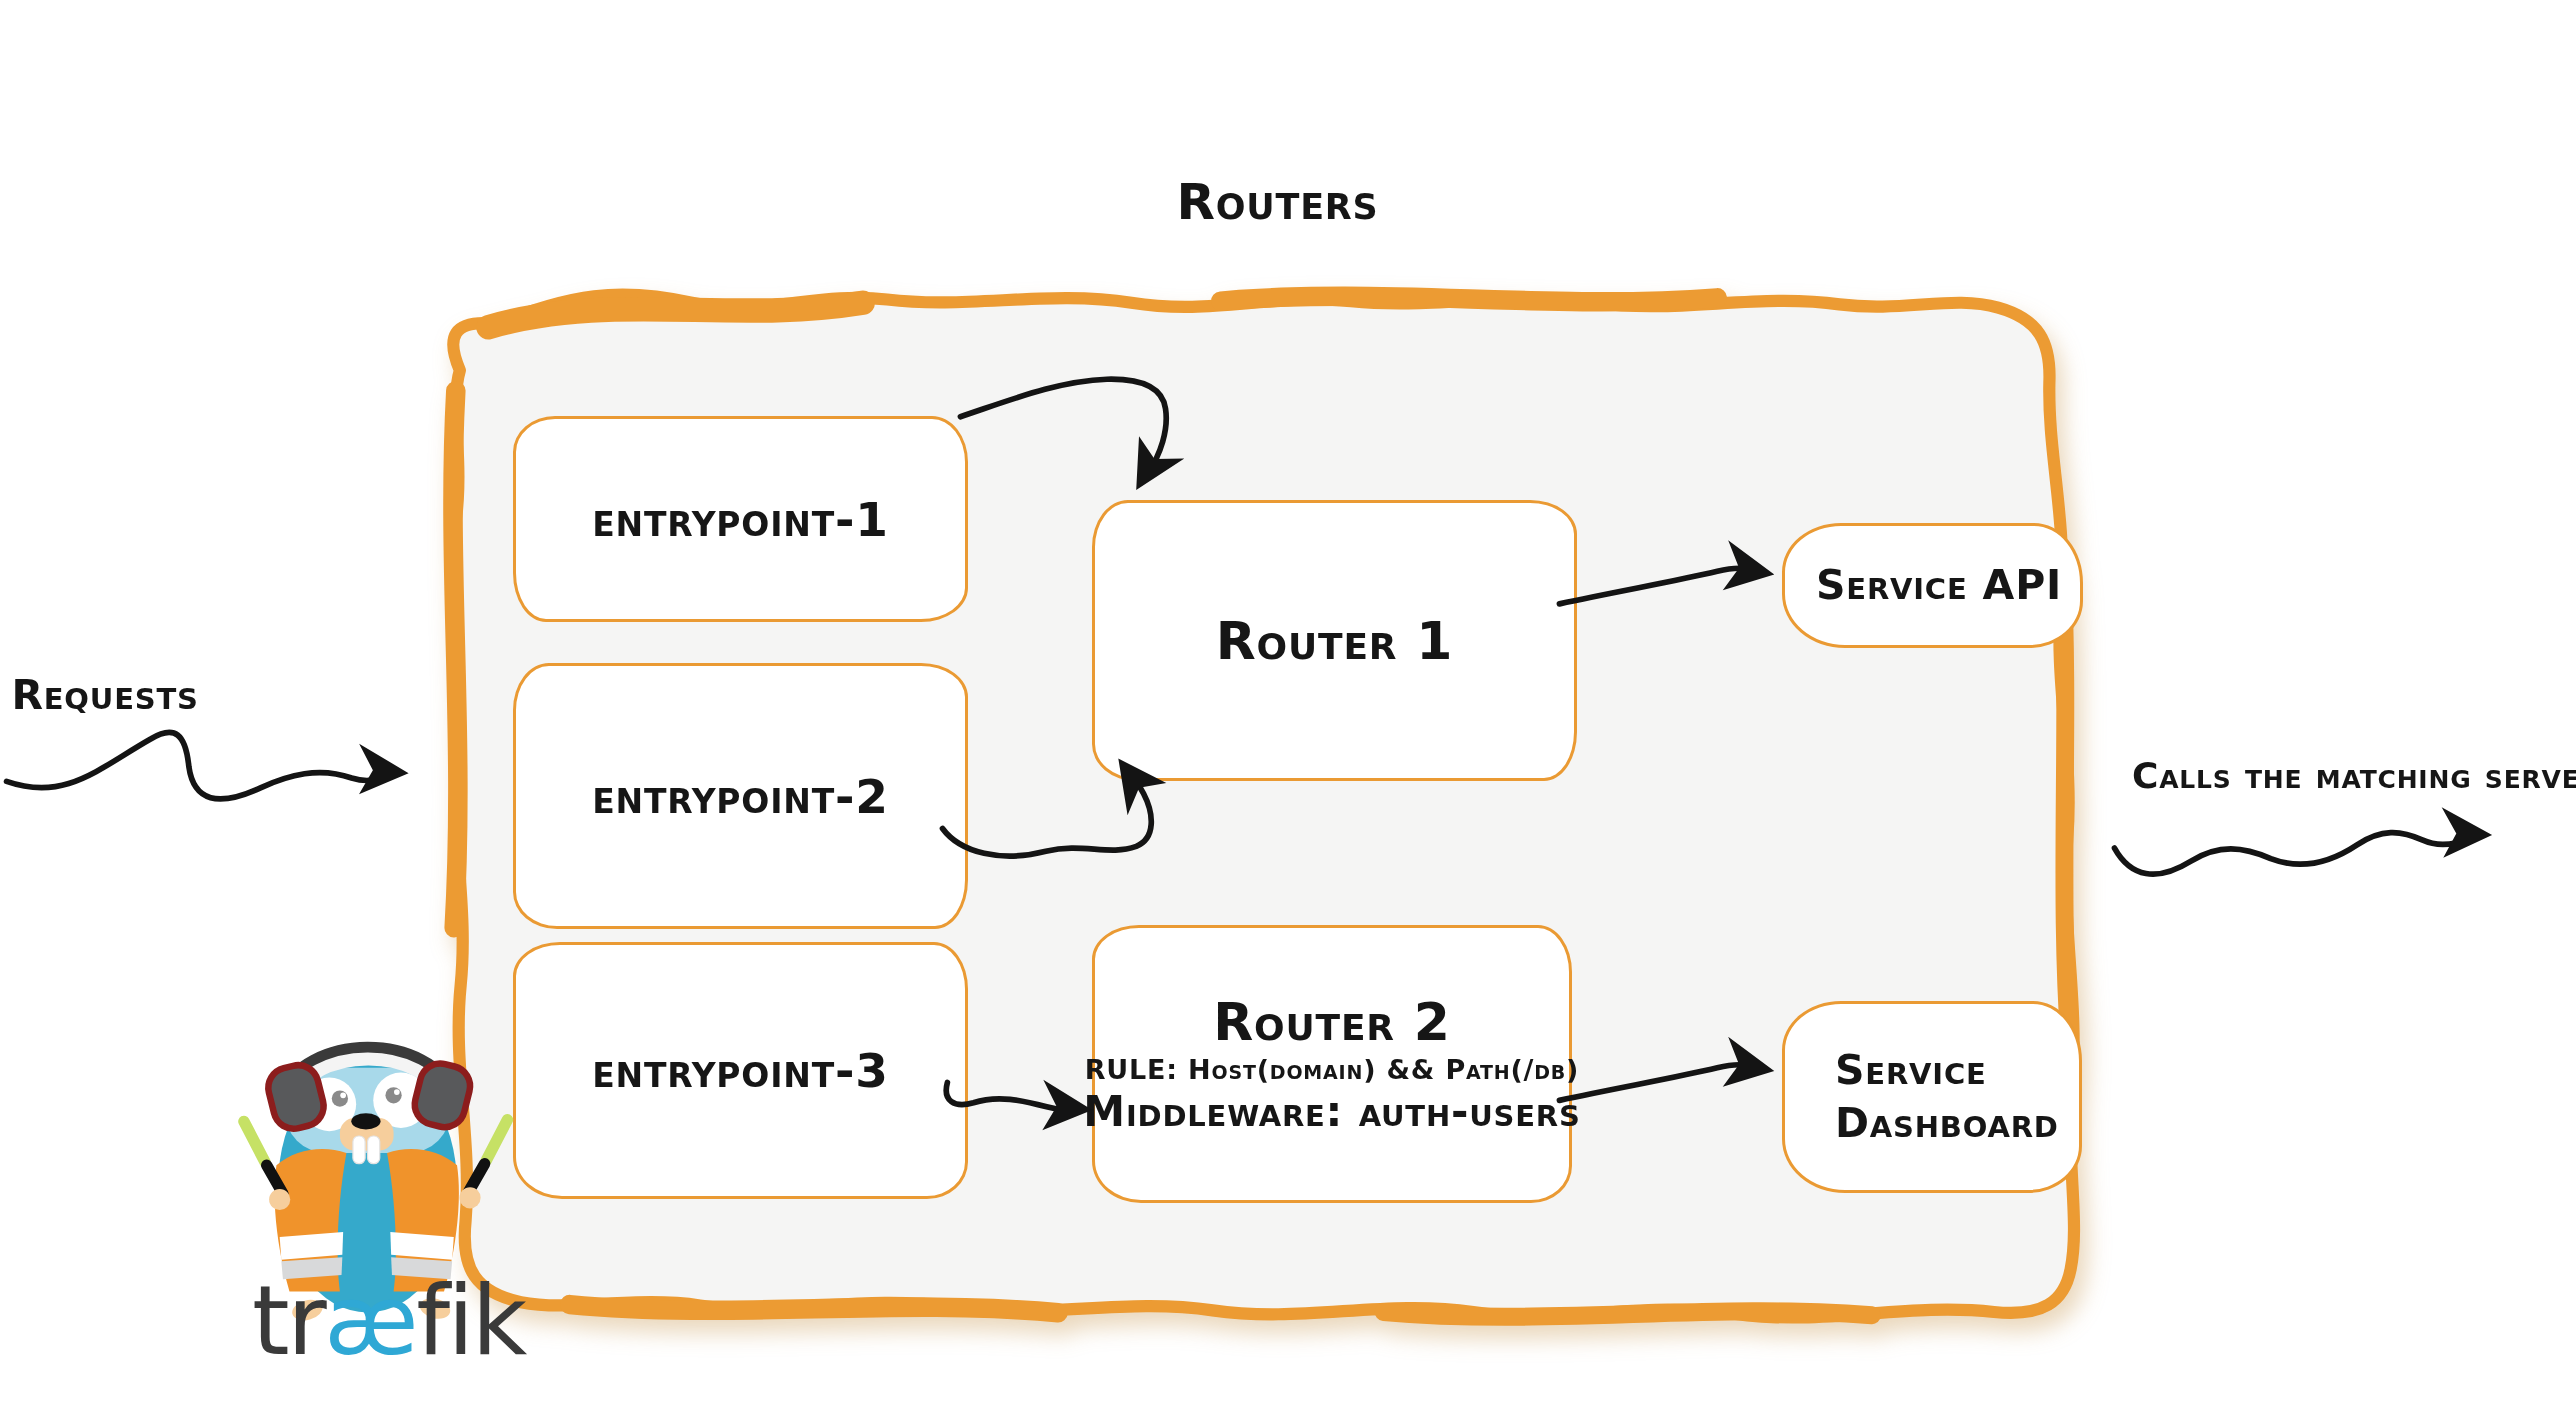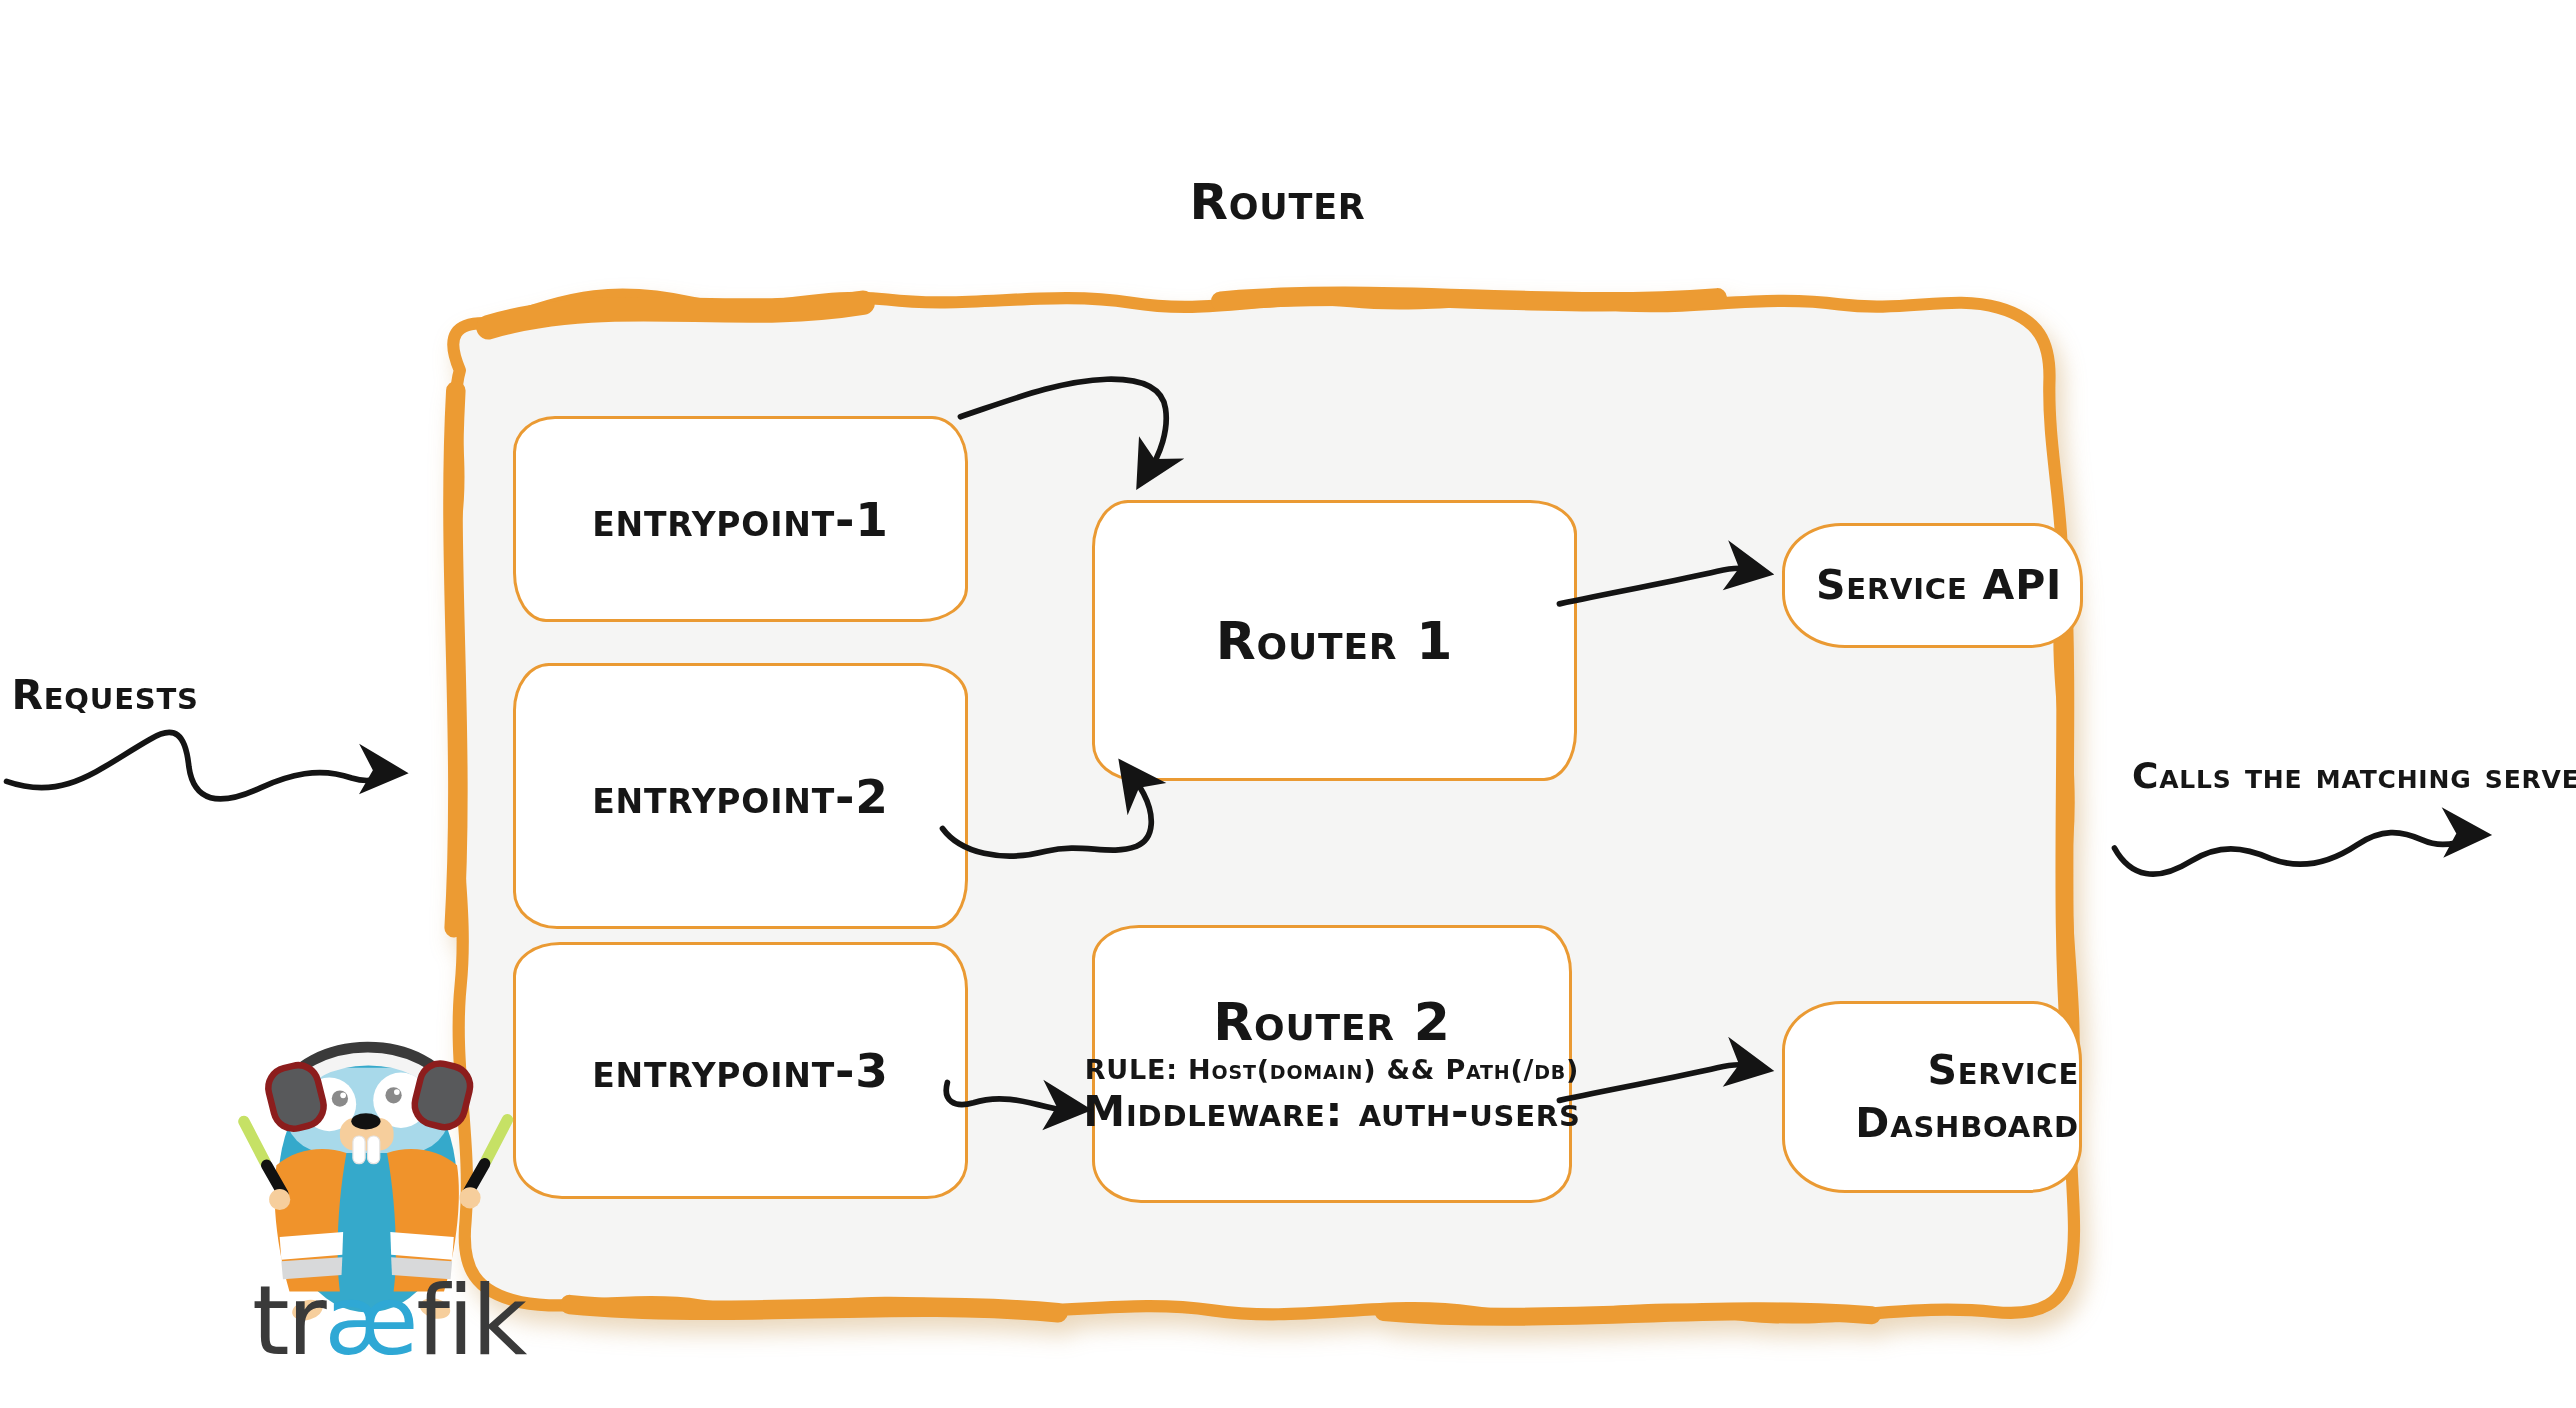--- a/index.html
+++ b/index.html
@@ -32,21 +32,21 @@
   .ep3{top:942px;height:251px;}
   .ep-label{font-size:47px;}
   .router1{left:1092px;top:500px;width:479px;height:275px;gap:54px;}
   .router2{left:1092px;top:925px;width:474px;height:272px;gap:2px;}
   .router-name{font-size:52px;}
   .router-rule1{font-size:33px;white-space:nowrap;}
   .router-rule2{font-size:27px;white-space:nowrap;}
   .router-mw{font-size:42px;white-space:nowrap;}
   .svc-api{left:1782px;top:523px;width:295px;height:119px;}
   .svc-dash{left:1782px;top:1001px;width:295px;height:186px;align-items:flex-start;padding-left:50px;width:244px;}
-  .svc-label{font-size:41px;line-height:1.3;text-align:right;}
+  .svc-label{font-size:41px;line-height:1.3;text-align:left;}
   .svc-api .svc-label{text-align:center;margin-left:13px;}
   .lbl-requests{position:absolute;left:11.4px;top:671px;font-size:41px;z-index:3;}
   .lbl-calls{position:absolute;left:2132px;top:755px;font-size:36px;white-space:nowrap;z-index:3;}
   .gopher{position:absolute;left:234px;top:1027px;z-index:6;}
   .wordmark{
     position:absolute;left:252px;top:1273px;z-index:6;
     font-size:96px;font-weight:400;letter-spacing:-2.4px;color:#3A3A3A;line-height:1;
   }
   .wordmark .ae{color:#2FA8D5;}
 </style>
@@ -83,21 +83,21 @@
          C 572 820, 550 730, 560 640
          C 570 560, 552 500, 565 455 Z" fill="#F5F5F4" stroke="#EC9B33" stroke-width="15" stroke-linejoin="round"></path>
     <path d="M 600 402 C 750 358, 900 398, 1060 372" fill="none" stroke="#EC9B33" stroke-width="30" stroke-linecap="round"></path>
     <path d="M 1500 370 C 1700 352, 1900 382, 2110 366" fill="none" stroke="#EC9B33" stroke-width="24" stroke-linecap="round"></path>
     <path d="M 560 480 C 548 700, 572 900, 558 1140" fill="none" stroke="#EC9B33" stroke-width="24" stroke-linecap="round"></path>
     <path d="M 2534 700 C 2544 900, 2528 1100, 2544 1300" fill="none" stroke="#EC9B33" stroke-width="22" stroke-linecap="round"></path>
     <path d="M 700 1603 C 900 1622, 1100 1594, 1300 1613" fill="none" stroke="#EC9B33" stroke-width="24" stroke-linecap="round"></path>
     <path d="M 1700 1612 C 1900 1630, 2100 1600, 2300 1616" fill="none" stroke="#EC9B33" stroke-width="22" stroke-linecap="round"></path>
   </svg>
 
-  <div class="title hand">Router</div>
+  <div class="title hand">Routers</div>
 
   <div class="node ep ep1 wob1">
     <div class="ep-label hand">entrypoint-1</div>
   </div>
   <div class="node ep ep2 wob2">
     <div class="ep-label hand">entrypoint-2</div>
   </div>
   <div class="node ep ep3 wob3">
     <div class="ep-label hand">entrypoint-3</div>
   </div>

